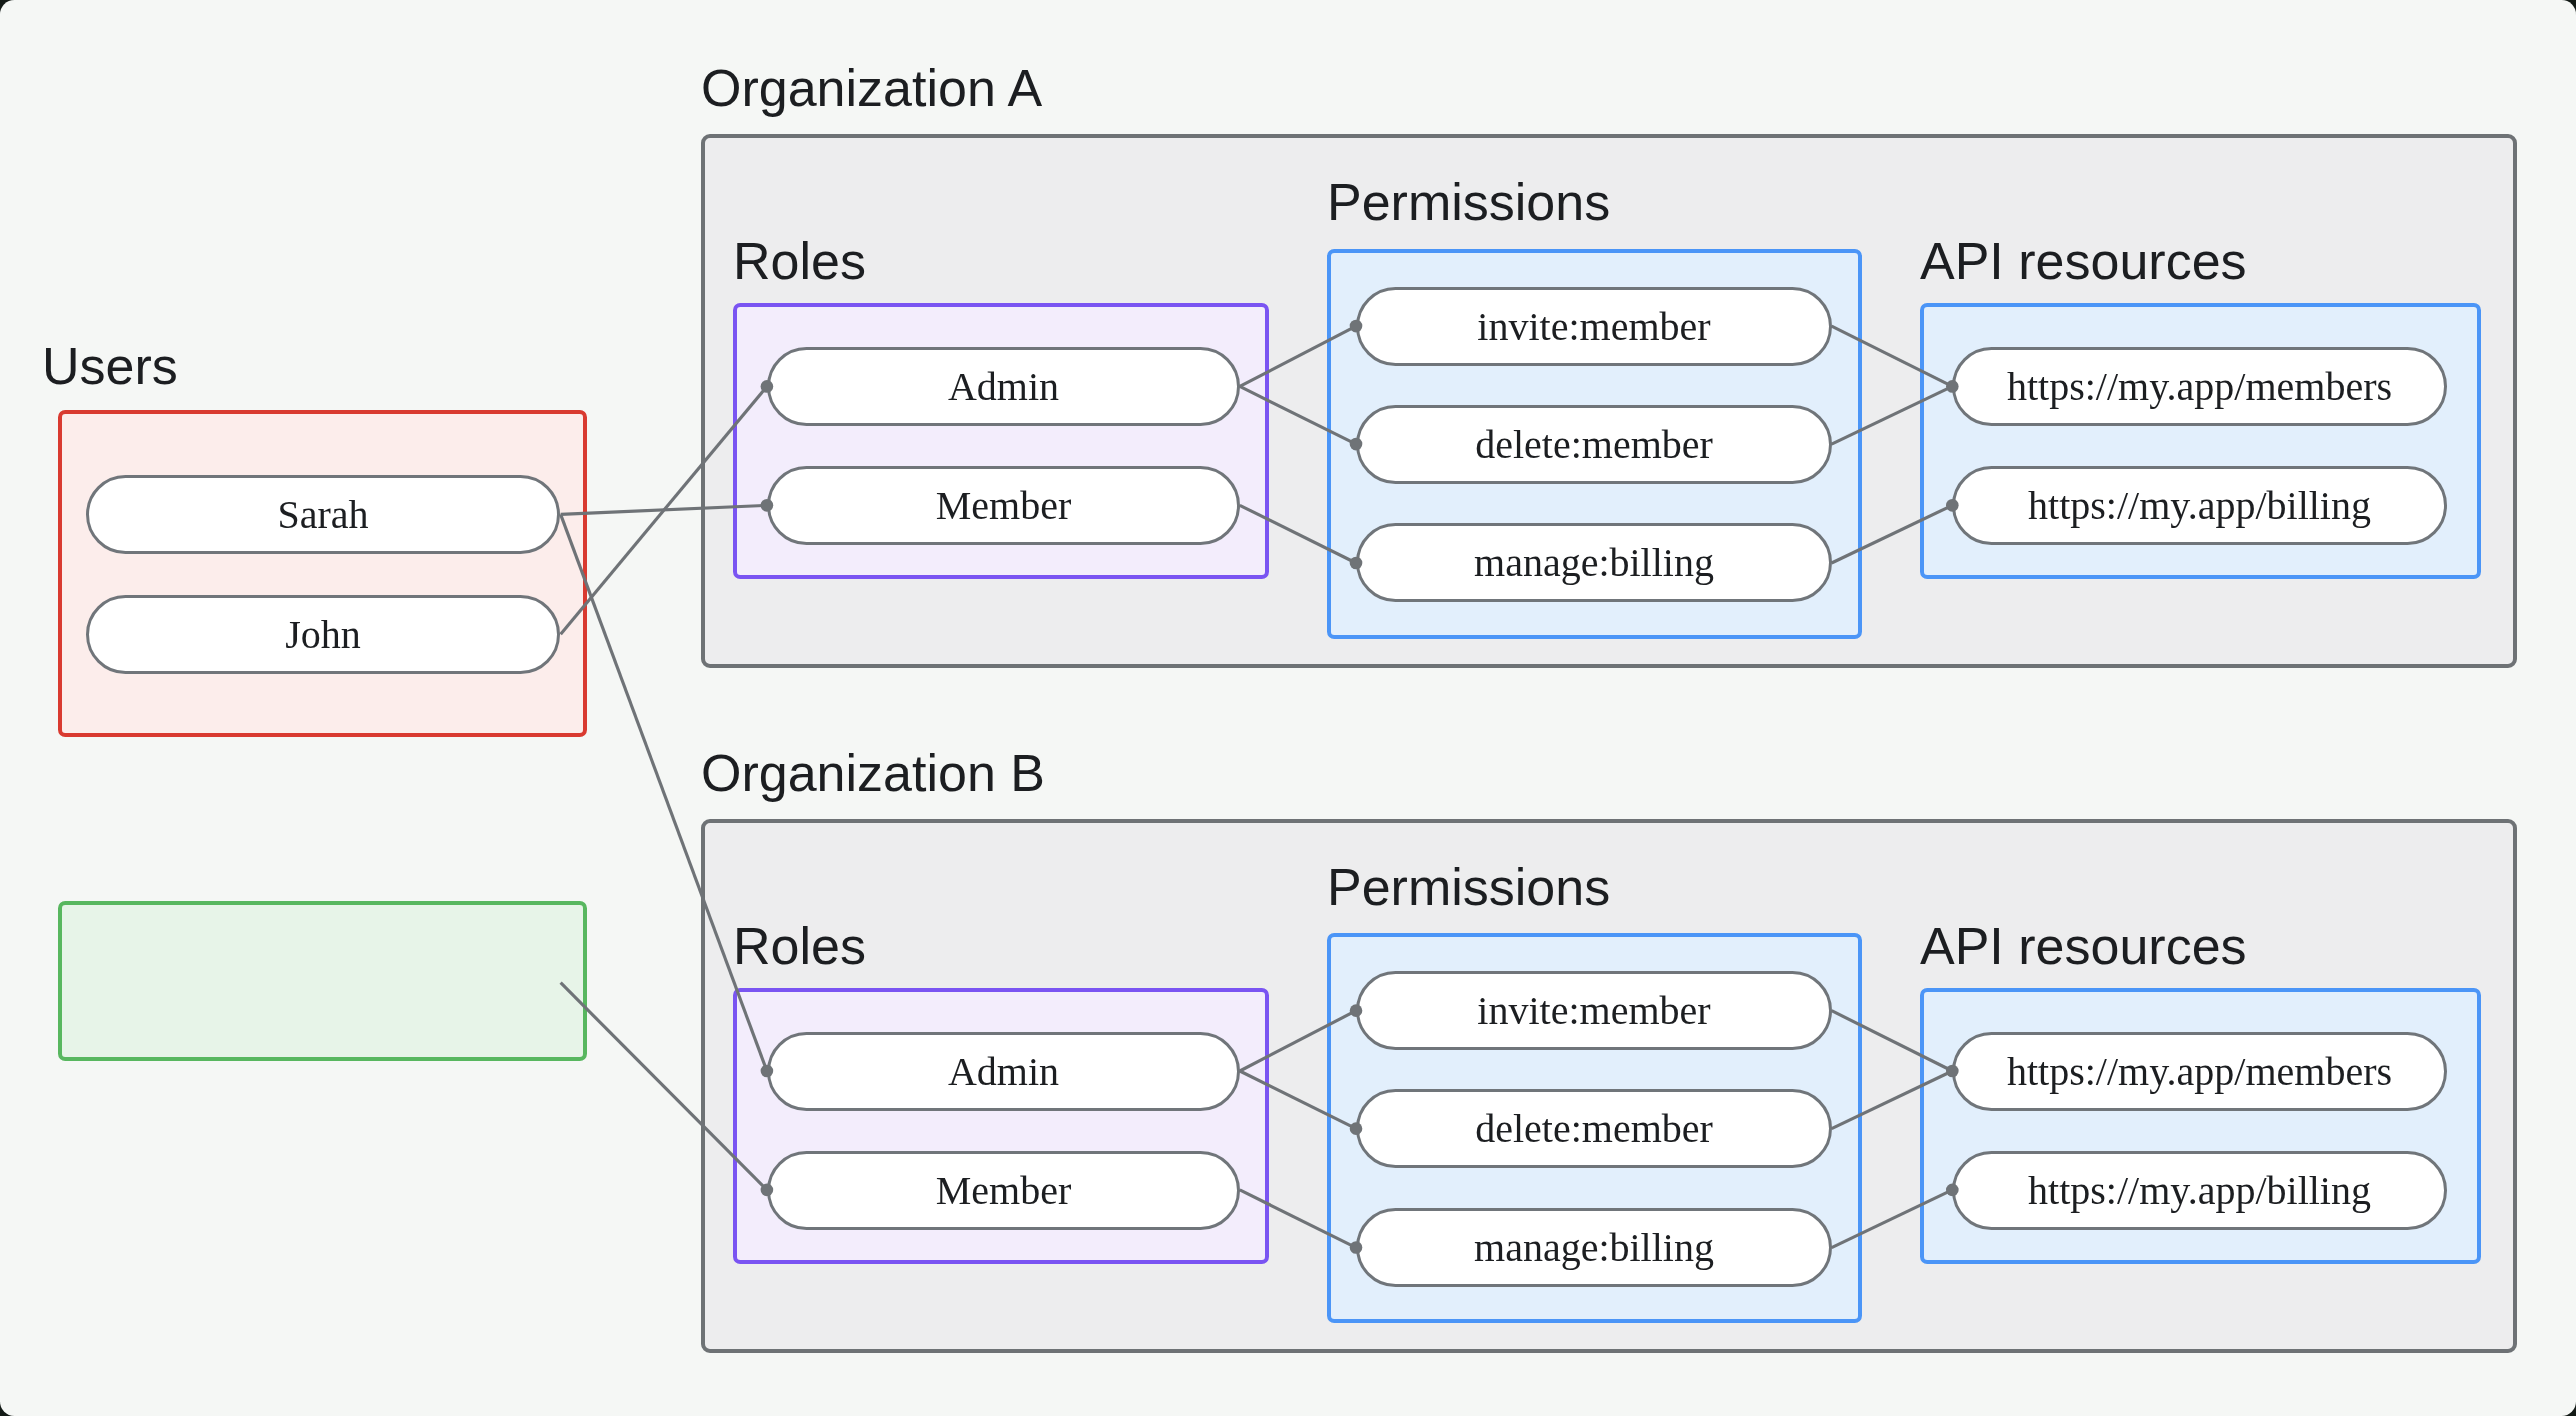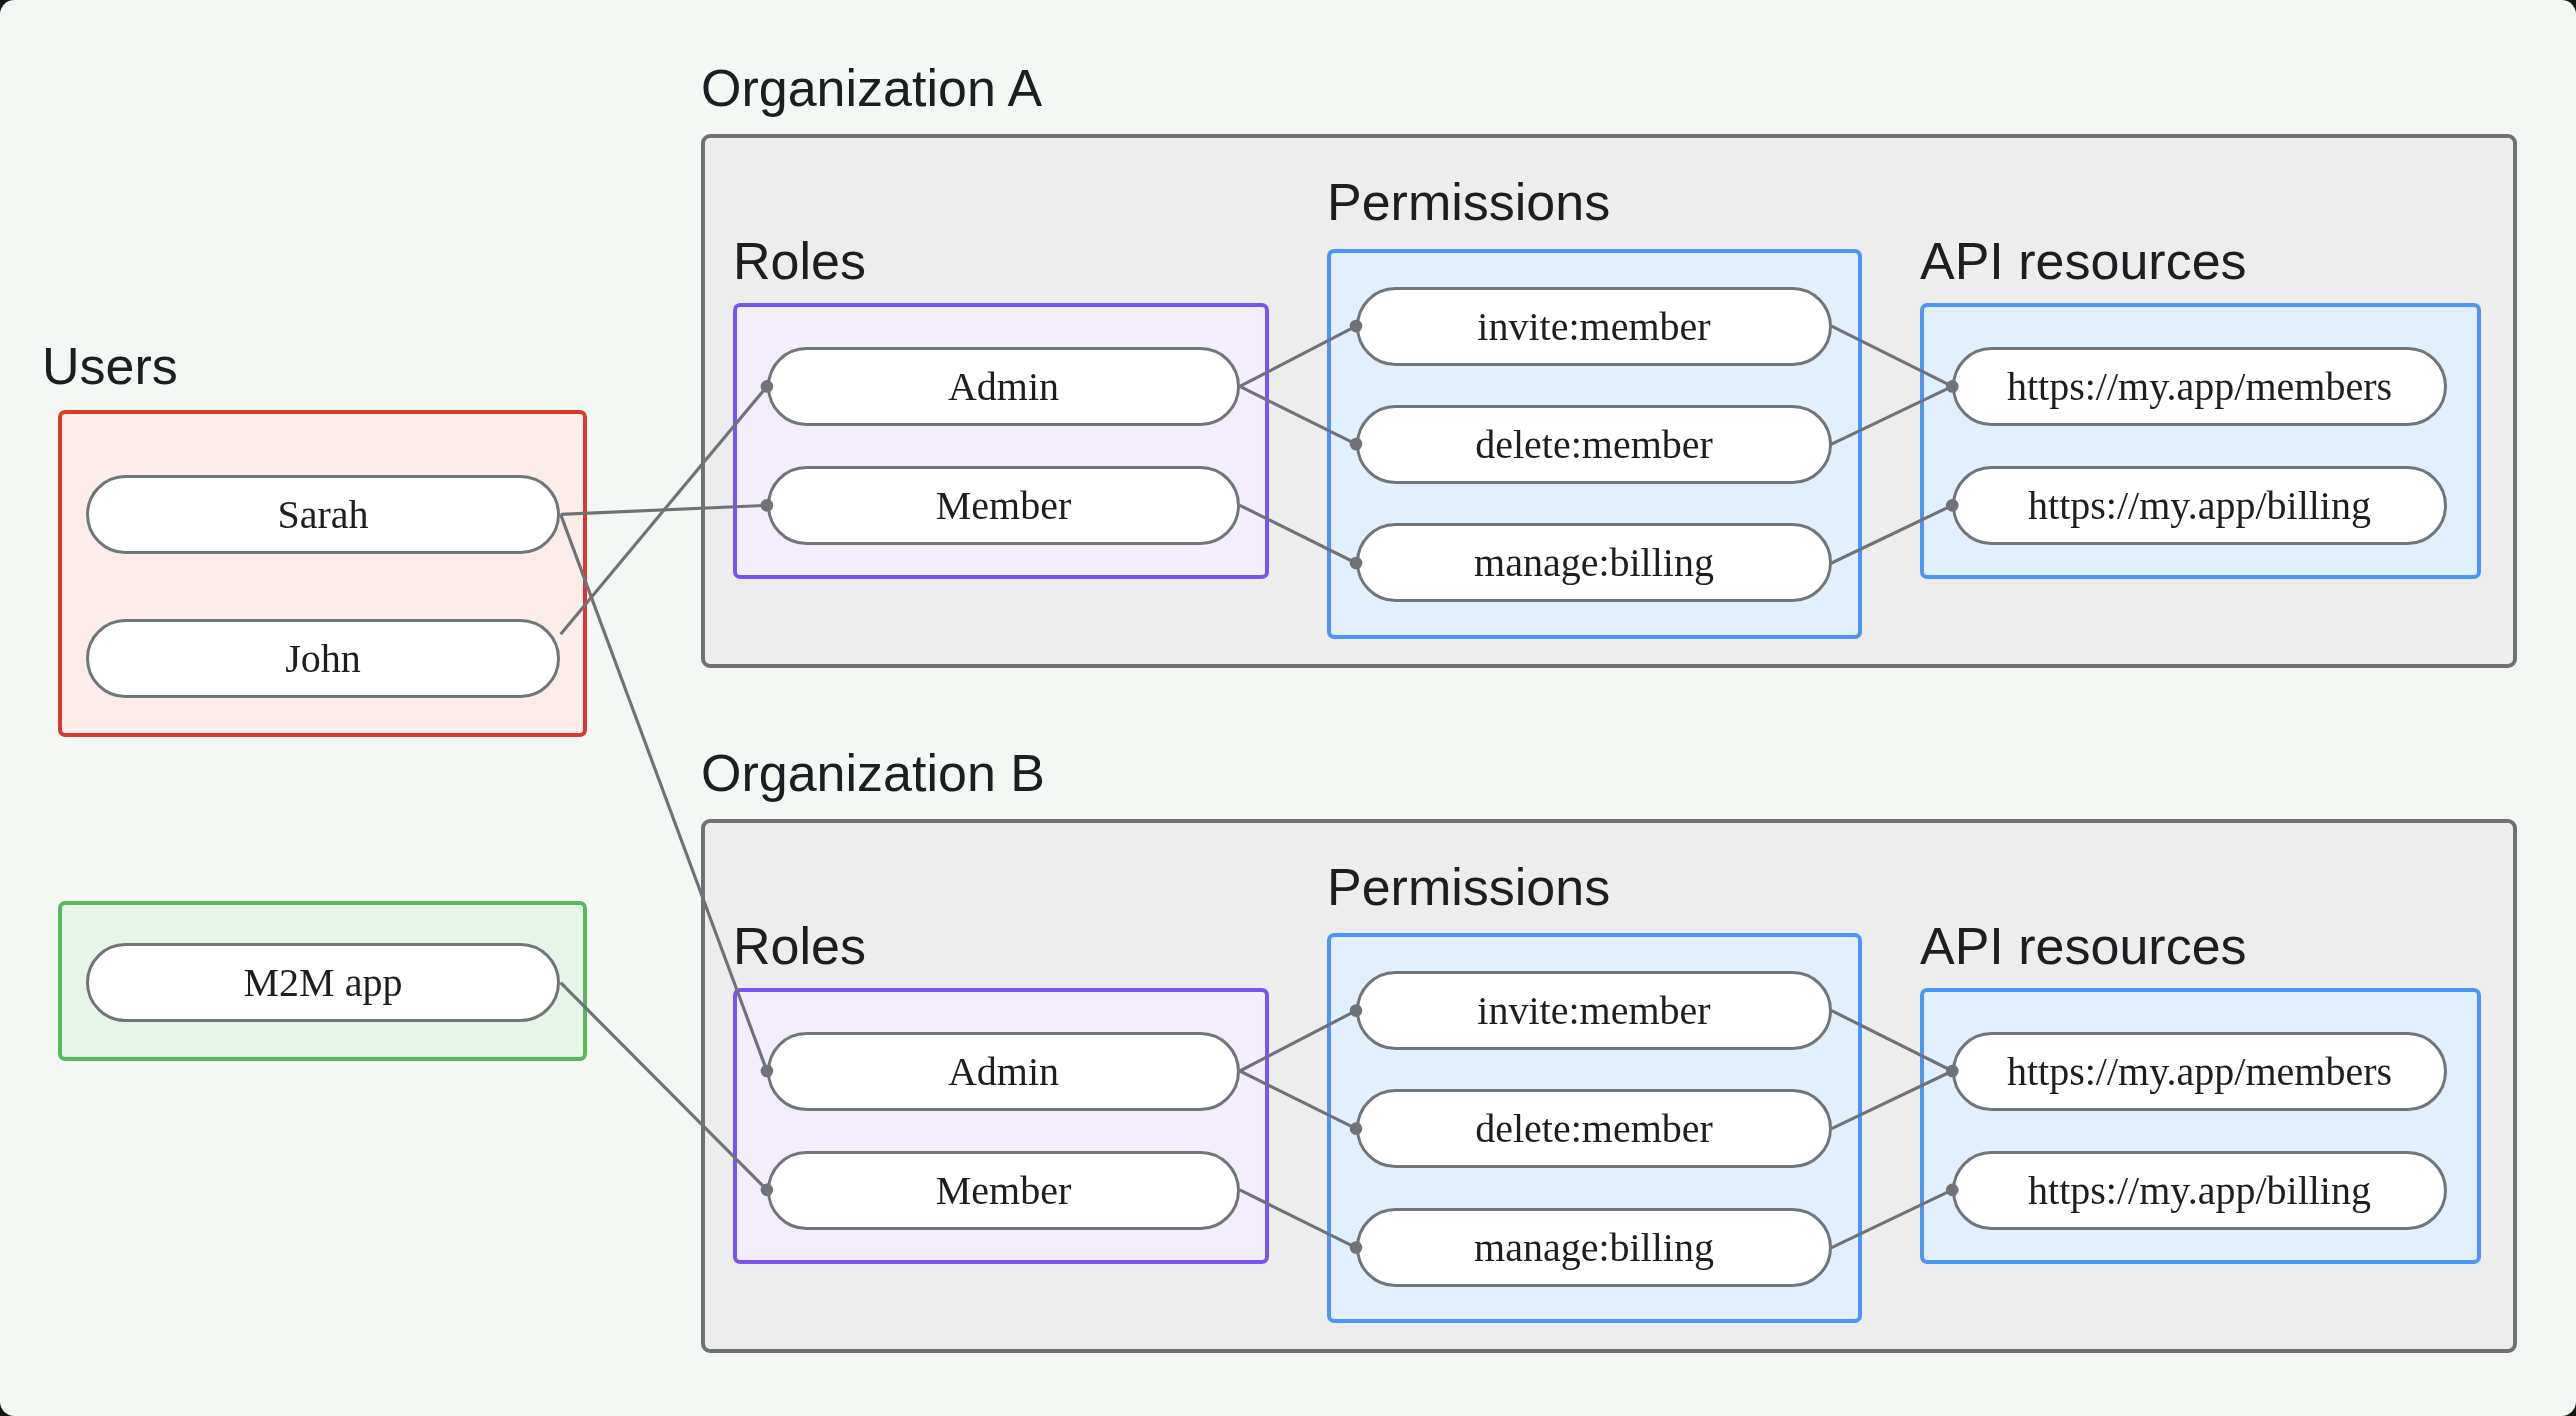--- a/index.html
+++ b/index.html
@@ -64,24 +64,23 @@
   .dot{fill:var(--line-color,#6f7377);stroke:none;}
 </style>
 </head>
 <body>
 
 <div class="page">
 
   <div class="label" style="left:42px;top:337px;">Users</div>
   <div class="cbox red" style="left:58px;top:410px;width:529px;height:327px;"></div>
   <div class="pill" style="left:86px;top:475px;width:474px;height:79px;">Sarah</div>
-  <div class="pill" style="left:86px;top:595px;width:474px;height:79px;margin-top:24px;">John</div>
+  <div class="pill" style="left:86px;top:595px;width:474px;height:79px;">John</div>
 
   <div class="cbox green" style="left:58px;top:901px;width:529px;height:160px;"></div>
-  <div class="pill" style="left:86px;top:943px;width:474px;height:79px;">M2M app</div>
 
   <div class="label" style="left:701px;top:59px;">Organization A</div>
   <div class="gbox" style="left:701px;top:134px;width:1816px;height:534px;"></div>
 
   <div class="label" style="left:733px;top:232px;">Roles</div>
   <div class="cbox purple" style="left:733px;top:303px;width:536px;height:276px;"></div>
   <div class="pill" style="left:767px;top:347px;width:473px;height:79px;">Admin</div>
   <div class="pill" style="left:767px;top:466px;width:473px;height:79px;">Member</div>
 
   <div class="label" style="left:1327px;top:173px;">Permissions</div>

